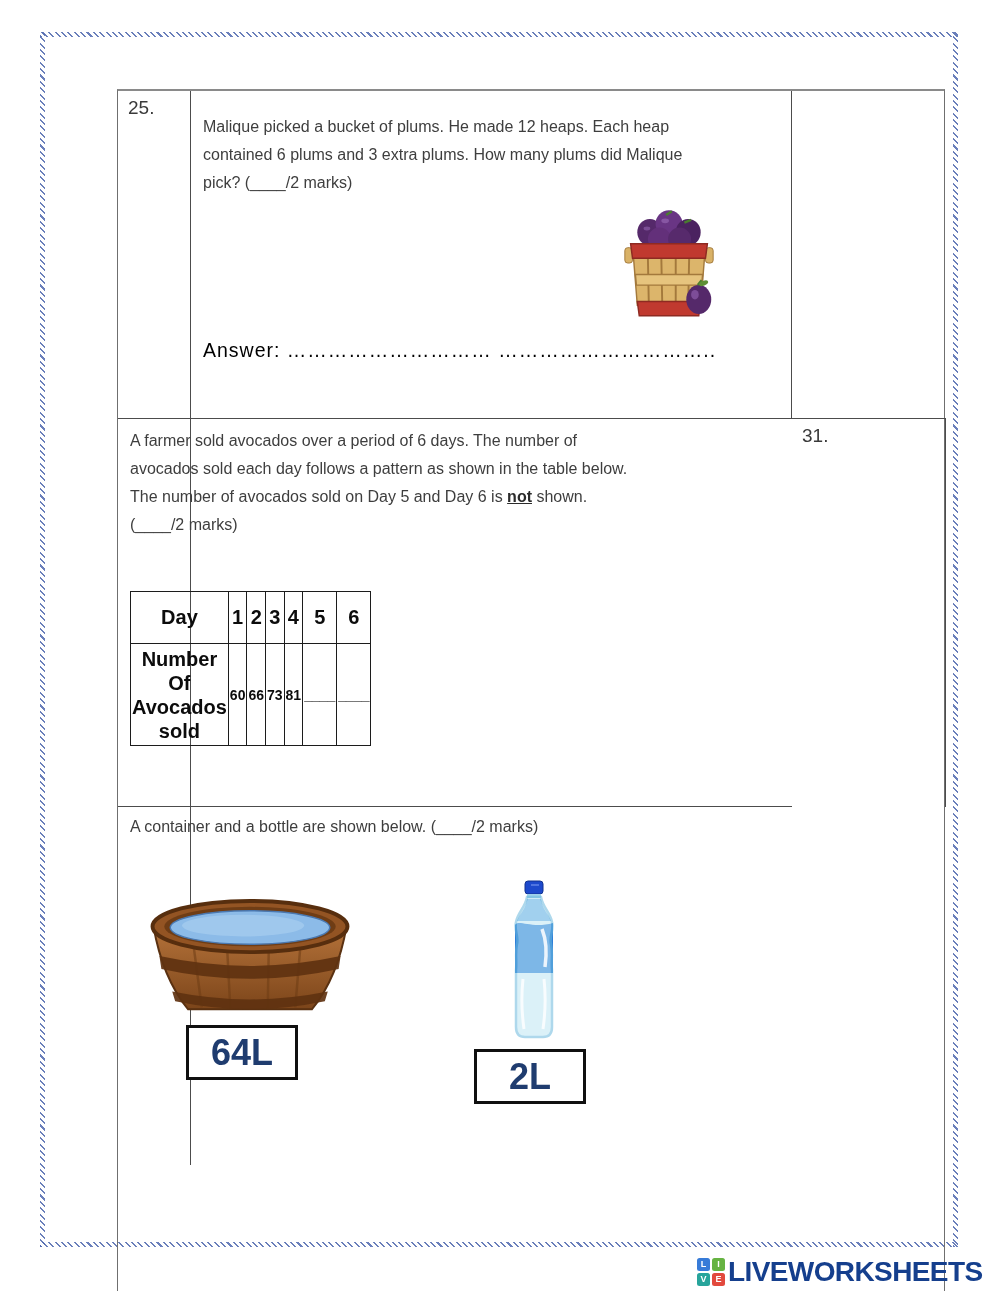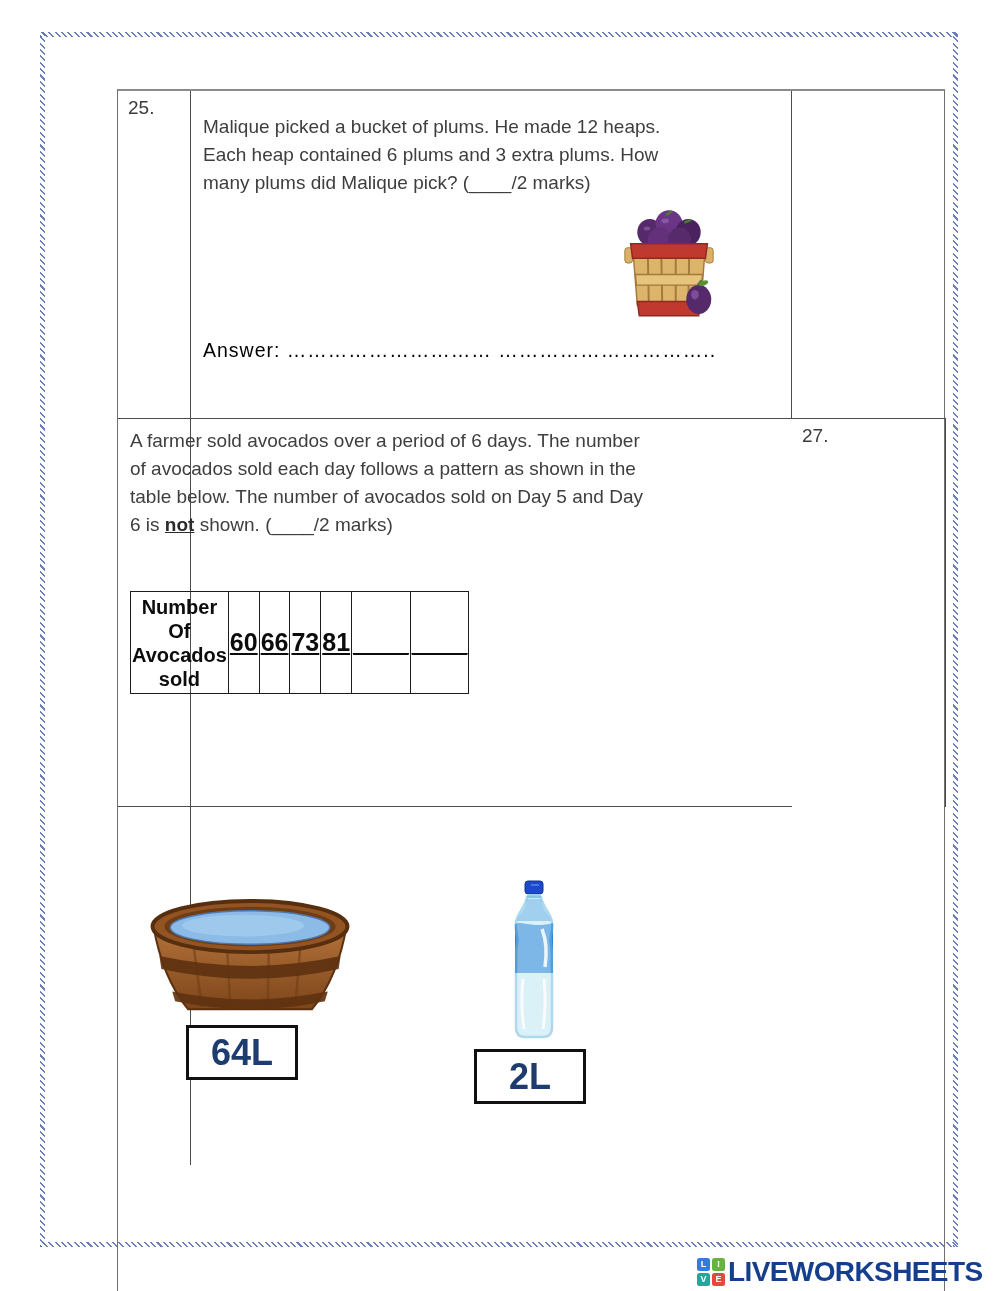--- a/index.html
+++ b/index.html
@@ -20,37 +20,37 @@
             grid-template-rows:328px 388px 358px;
             border-top:2.5px solid #8a8a8a;border-left:1.5px solid #6f6f6f;
             border-right:1.5px solid #6f6f6f;border-bottom:1.5px solid #6f6f6f;
             box-sizing:border-box;}
   .cell{border-right:1px solid #4c4c4c;border-bottom:1px solid #4c4c4c;
         position:relative;box-sizing:border-box;}
   .cell.last-col{border-right:none;}
   .cell.last-row{border-bottom:none;}
   .qnum{font-size:19px;color:#3a3a3a;padding:6px 0 0 10px;}
 
-  .qtext{position:absolute;font-size:19px;line-height:28px;color:#3e3e3e;}
+  .qtext{position:absolute;font-size:16px;line-height:28px;color:#3e3e3e;}
   .qtext b{color:#2b2b2b;text-decoration:underline;}
   .q25-text{left:12px;top:22px;width:495px;}
   .q26-text{left:12px;top:8px;width:515px;}
   .q27-text{left:12px;top:6px;width:500px;}
   .answer-line{position:absolute;left:12px;top:248px;font-size:19.5px;color:#000000;
                letter-spacing:1px;white-space:nowrap;}
 
   
   .avocado-table{position:absolute;left:12px;top:172px;border-collapse:collapse;
                  font-family:"Liberation Sans", sans-serif;}
   .avocado-table td{border:1.5px solid #1c1c1c;text-align:center;vertical-align:middle;
                  font-weight:bold;color:#0c0c0c;font-size:20px;box-sizing:border-box;}
   .avocado-table .corner{width:131px;height:52px;font-size:20px;}
   .avocado-table .daycell{width:74px;height:52px;}
   .avocado-table .rowlabel{width:131px;height:102px;white-space:pre-line;line-height:24px;margin-top:10px;}
-  .avocado-table .valcell{height:102px;font-size:25px;text-decoration:underline;}
+  .avocado-table .valcell{height:102px;font-size:14px;}
 
   
   .basket-img{position:absolute;left:430px;top:118px;}
   .tub-img{position:absolute;left:28px;top:90px;}
   .bottle-img{position:absolute;left:388px;top:72px;}
 
   .label-box{position:absolute;width:112px;height:55px;border:3.5px solid #101010;
              background:#fff;display:flex;align-items:center;justify-content:center;
              font-size:36px;font-weight:bold;color:#1f3c6f;box-sizing:border-box;}
   .label-64{left:68px;top:218px;}
@@ -111,41 +111,51 @@
 
       <div class="answer-line">Answer: ………………………… …………………………..</div>
     </div>
     <div class="cell last-col"></div>
 
     <div class="cell">
       <div class="qtext q26-text"><span>A farmer sold avocados over a period of 6 days. The number of avocados sold each day follows a pattern as shown in the table below. The number of avocados sold on Day 5 and Day 6 is </span><b>not</b><span> shown. (____/2 marks)</span></div>
 
       <table class="avocado-table">
         <tbody>
+            <tr>
+          <td class="corner">Day</td>
+          <td class="daycell">1</td>
+          <td class="daycell">2</td>
+          <td class="daycell">3</td>
+          <td class="daycell">4</td>
+          <td class="daycell">5</td>
+          <td class="daycell">6</td>
+        </tr>
         <tr>
           <td class="rowlabel">Number
 Of
 Avocados
 sold</td>
           <td class="valcell">60</td>
           <td class="valcell">66</td>
           <td class="valcell">73</td>
           <td class="valcell">81</td>
           <td class="valcell">____</td>
           <td class="valcell">____</td>
         </tr>
       </tbody>
         </table>
     </div>
     <div class="cell last-col"></div>
 
     <div class="cell last-row">
-      <div class="qnum">27.</div>
+      <div class="qnum">31.</div>
     </div>
     <div class="cell last-row">
+      <div class="qtext q27-text">A container and a bottle are shown below. (____/2 marks)</div>
 
       <svg class="tub-img" width="208" height="128" viewBox="0 0 210 130">
         <defs>
           <linearGradient id="wood" x1="0" y1="0" x2="0" y2="1">
             <stop offset="0" stop-color="#b5733a"></stop>
             <stop offset="1" stop-color="#7c451a"></stop>
           </linearGradient>
         </defs>
         <path d="M7,30 Q16,82 42,114 L168,114 Q194,82 203,30 Z" fill="url(#wood)" stroke="#5a3111" stroke-width="2"></path>
         <path d="M48,52 L56,112 M82,56 L85,113 M124,56 L123,113 M156,52 L151,112" stroke="#6e3c14" stroke-width="2.5" opacity="0.55" fill="none"></path>

